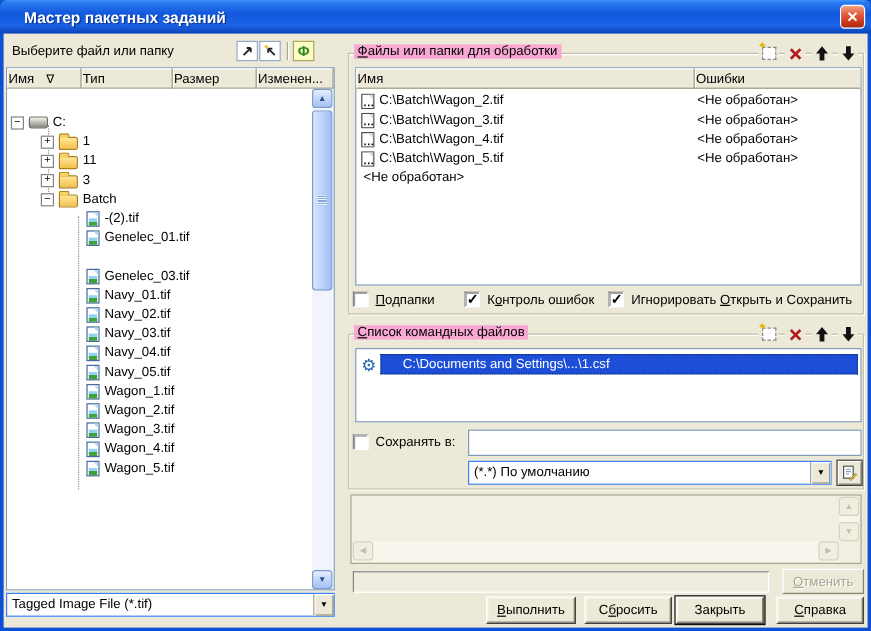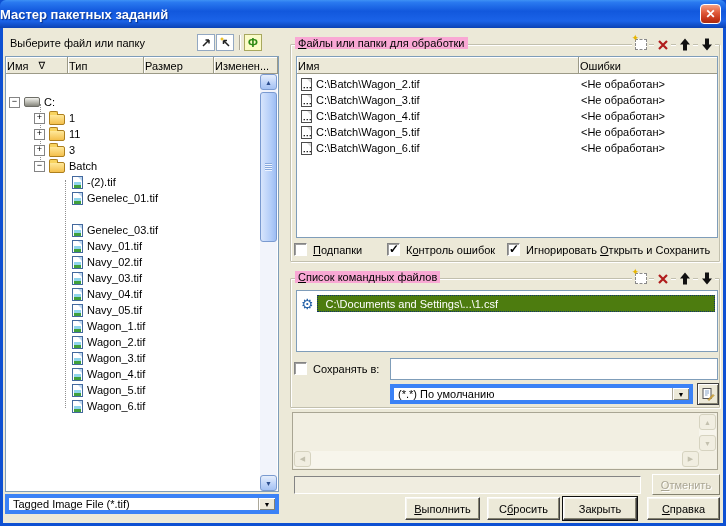--- a/index.html
+++ b/index.html
@@ -5,21 +5,21 @@
   * { margin:0; padding:0; box-sizing:border-box; }
   html,body { background:#5a7edc; font-family:"Liberation Sans", sans-serif; }
   u { text-decoration:underline; }
 
   .window { position:relative; width:726px; height:526px; background:#0e50d2; }
   .titlebar {
     position:absolute; left:0; top:0; width:726px; height:28px;
     background:linear-gradient(180deg,#3e92f5 0%,#2a7af0 8%,#1258dd 40%,#1b63e8 75%,#0b42b4 100%);
     border-radius:6px 6px 0 0; display:flex; align-items:center;
   }
-  .title-text { color:#fff; font-size:13px; font-weight:bold; padding-left:0; text-shadow:1px 1px 1px #09328a; }
+  .title-text { color:#fff; font-size:13px; font-weight:bold; padding-left:20px; text-shadow:1px 1px 1px #09328a; }
   .close-btn {
     position:absolute; right:5px; top:4px; width:21px; height:20px; border-radius:4px;
     border:1px solid #fff; background:linear-gradient(180deg,#f3a183 0%,#e25d3d 40%,#c33317 80%,#a72b12 100%);
     color:#fff; font-size:12px; font-weight:bold; display:flex; align-items:center; justify-content:center;
     line-height:1;
   }
   .close-btn::after { content:"✕"; }
   .client { position:absolute; left:3px; top:28px; width:720px; height:495px; background:#ece9d8; font-size:11px; color:#000; }
 
   
@@ -66,21 +66,21 @@
   .xp-btn { position:absolute; left:0; width:17px; height:16px; border:1px solid #7a9ad0; border-radius:3px;
     background:linear-gradient(180deg,#e6eefc,#bcd2f8 60%,#a5c2f3); color:#2c4e8f; font-size:7px;
     display:flex; align-items:center; justify-content:center; }
   .xp-up { top:0; } .xp-down { bottom:0; }
   .xp-thumb { position:absolute; left:0; top:18px; width:17px; height:150px; border:1px solid #7a9ad0; border-radius:3px;
     background:linear-gradient(90deg,#d8e5fc,#b0cbf8 70%,#9dbdf3); }
   .xp-thumb::after { content:""; position:absolute; left:4px; top:50%; margin-top:-4px; width:7px; height:8px;
     background:repeating-linear-gradient(0deg,#eef4ff 0 1px,#88a9dd 1px 2px); }
 
   
-  .combo { position:absolute; background:#fff; border:4px solid #3b82f6; display:flex; align-items:center; }
+  .combo { position:absolute; background:#fff; border:1px solid #3b82f6; display:flex; align-items:center; }
   .combo-text { flex:1; padding:0 4px; white-space:nowrap; overflow:hidden; }
   .combo-btn { width:17px; align-self:stretch; background:#ece9d8; border-left:1px solid #aca899;
     box-shadow:inset 1px 1px 0 #fff, inset -1px -1px 0 #848270; display:flex; align-items:center; justify-content:center;
     font-size:7px; color:#000; }
 
   
   .fieldset { position:absolute; border:1px solid #c2c0ae; border-radius:1px;
     box-shadow:inset 1px 1px 0 #fff, 1px 1px 0 #fff; }
   .legend { position:absolute; top:-8px; left:4px; background:#f9a8d4; padding:0 3px; white-space:nowrap; }
   .ticon { position:absolute; width:17px; height:15px; background:#ece9d8; display:flex; align-items:center; justify-content:center; }
@@ -92,22 +92,22 @@
   .prow { height:16px; display:flex; align-items:center; }
   .prow-name { flex:0 0 278px; display:flex; align-items:center; gap:4px; padding-left:4px; white-space:nowrap; overflow:hidden; }
   .prow-status { padding-left:6px; white-space:nowrap; }
 
   .cb { position:absolute; display:flex; align-items:center; gap:6px; white-space:nowrap; }
   .cb-box { width:13px; height:13px; background:#fff; border:1px solid; border-color:#848484 #fff #fff #848484;
     box-shadow:inset 1px 1px 0 rgba(80,80,80,.55); position:relative; flex:0 0 13px; }
   .cb-box.on::after { content:"✓"; position:absolute; left:1px; top:-2px; font-size:12px; font-weight:bold; }
 
   .selrow { position:absolute; left:2px; top:4px; right:2px; height:17px; display:flex; align-items:center; gap:3px; padding-left:2px; }
-  .selbar { flex:1; align-self:stretch; background:#4d7c0f; color:#fff; display:flex; align-items:center;
-    padding-left:9px; outline:1px dotted #10306e; outline-offset:-1px; white-space:nowrap; }
+  .selbar { flex:1; align-self:stretch; background:#1d4ed8; color:#fff; display:flex; align-items:center;
+    padding-left:19px; outline:1px dotted #10306e; outline-offset:-1px; white-space:nowrap; }
 
   .field { position:absolute; background:#fff; border:1px solid #7f9db9; font:inherit; padding:0 4px; }
 
   .sq-btn { position:absolute; width:22px; height:22px; background:#ece9d8; border:1px solid #404040;
     box-shadow:inset 1px 1px 0 #fff, inset -1px -1px 0 #848270; display:flex; align-items:center; justify-content:center; }
 
   
   .log { position:absolute; left:289px; top:384px; width:426px; height:58px; background:#f2efe2; border:1px solid #a9a593; }
   .dsb-v { position:absolute; right:1px; top:1px; width:17px; bottom:18px; background:#f7f5ec; }
   .dsb-h { position:absolute; left:1px; right:18px; bottom:1px; height:17px; background:#f7f5ec; }
@@ -241,24 +241,20 @@
           <span>Wagon_3.tif</span>
         </div>
         <div class="trow lvl2" style="top:292px">
           <span class="ico-tif"></span>
           <span>Wagon_4.tif</span>
         </div>
         <div class="trow lvl2" style="top:308px">
           <span class="ico-tif"></span>
           <span>Wagon_5.tif</span>
         </div>
-        <div class="trow lvl2" style="top:324px">
-          <span class="ico-tif"></span>
-          <span>Wagon_6.tif</span>
-        </div>
       </div>
 
       <div class="xpsb">
         <span class="xp-btn xp-up">▲</span>
         <span class="xp-thumb"></span>
         <span class="xp-btn xp-down">▼</span>
       </div>
     </div>
 
     <div class="combo" style="left:2px; top:466px; width:274px; height:20px;">
@@ -320,24 +316,20 @@
           <span class="prow-status">&lt;Не обработан&gt;</span>
         </div>
         <div class="prow">
           <span class="prow-name">
               <span class="ico-doc"></span>
               <span>C:\Batch\Wagon_5.tif</span>
             </span>
           <span class="prow-status">&lt;Не обработан&gt;</span>
         </div>
         <div class="prow">
-          <span class="prow-name">
-              <span class="ico-doc"></span>
-              <span>C:\Batch\Wagon_6.tif</span>
-            </span>
           <span class="prow-status">&lt;Не обработан&gt;</span>
         </div>
       </div>
     </div>
 
     <div class="cb" style="left:291px; top:215px;align-items:center;">
       <span class="cb-box"></span>
       <span><u>П</u>одпапки</span>
     </div>
     <div class="cb" style="left:384px; top:215px;">

